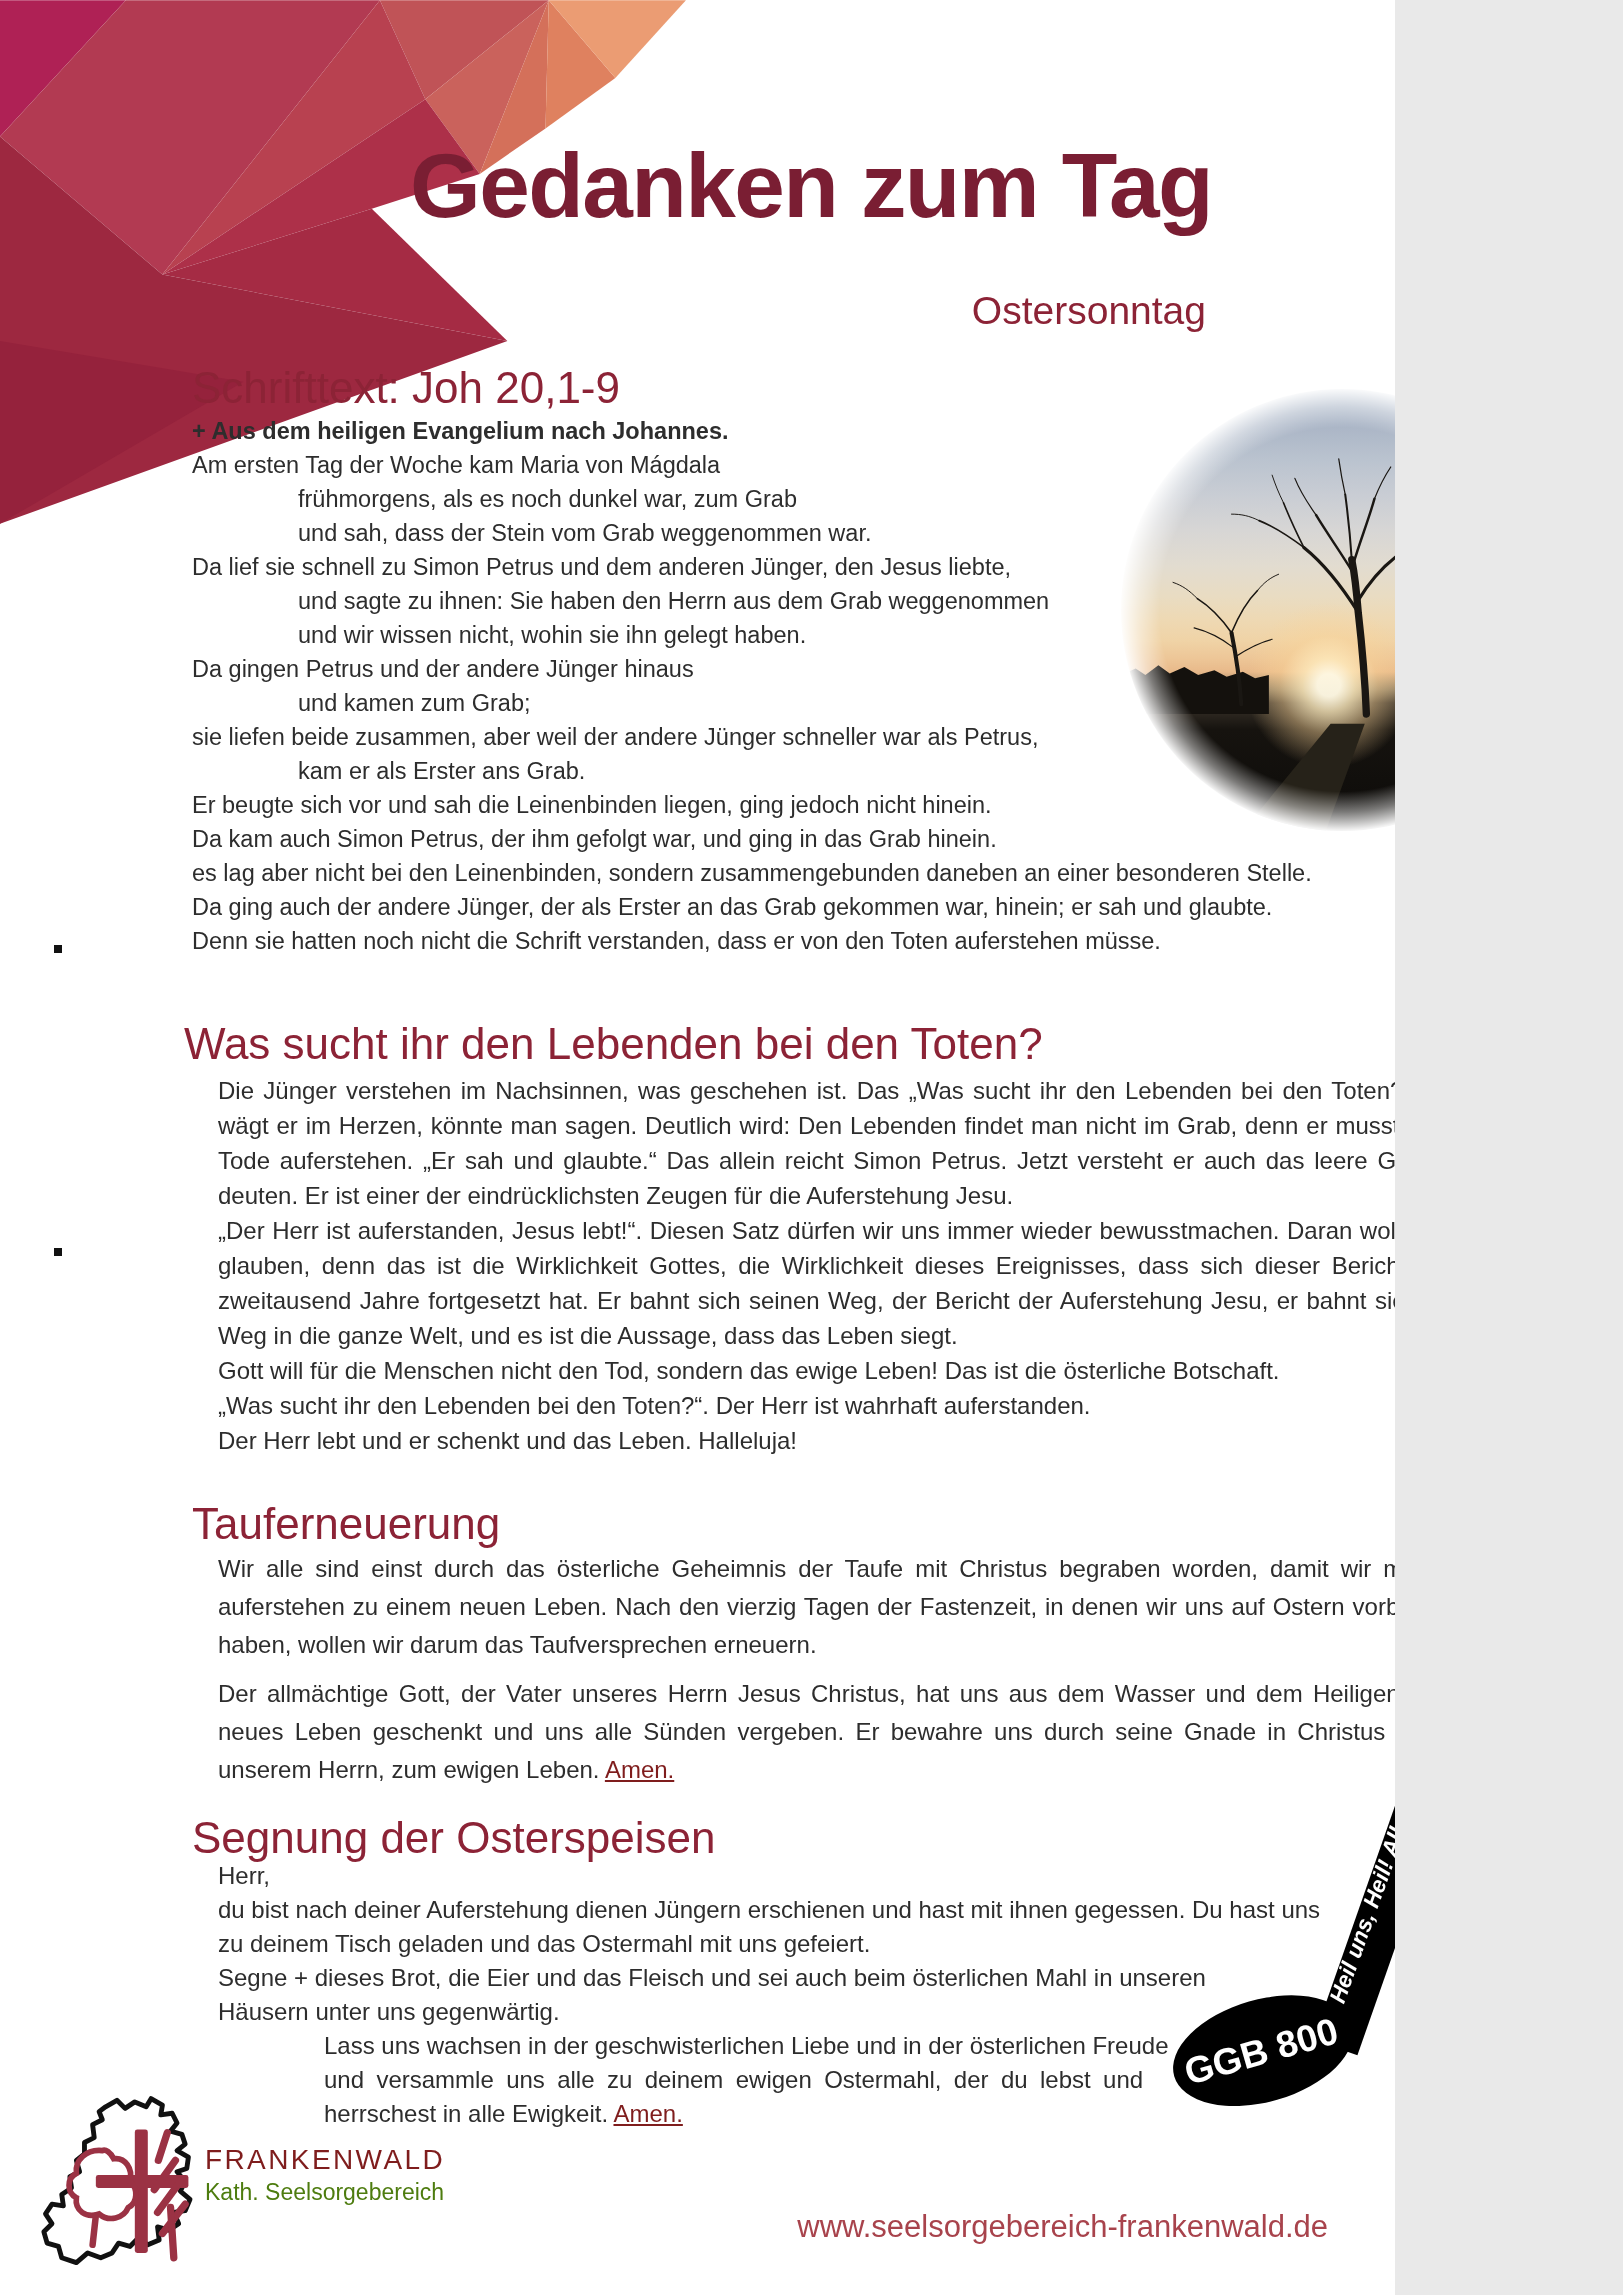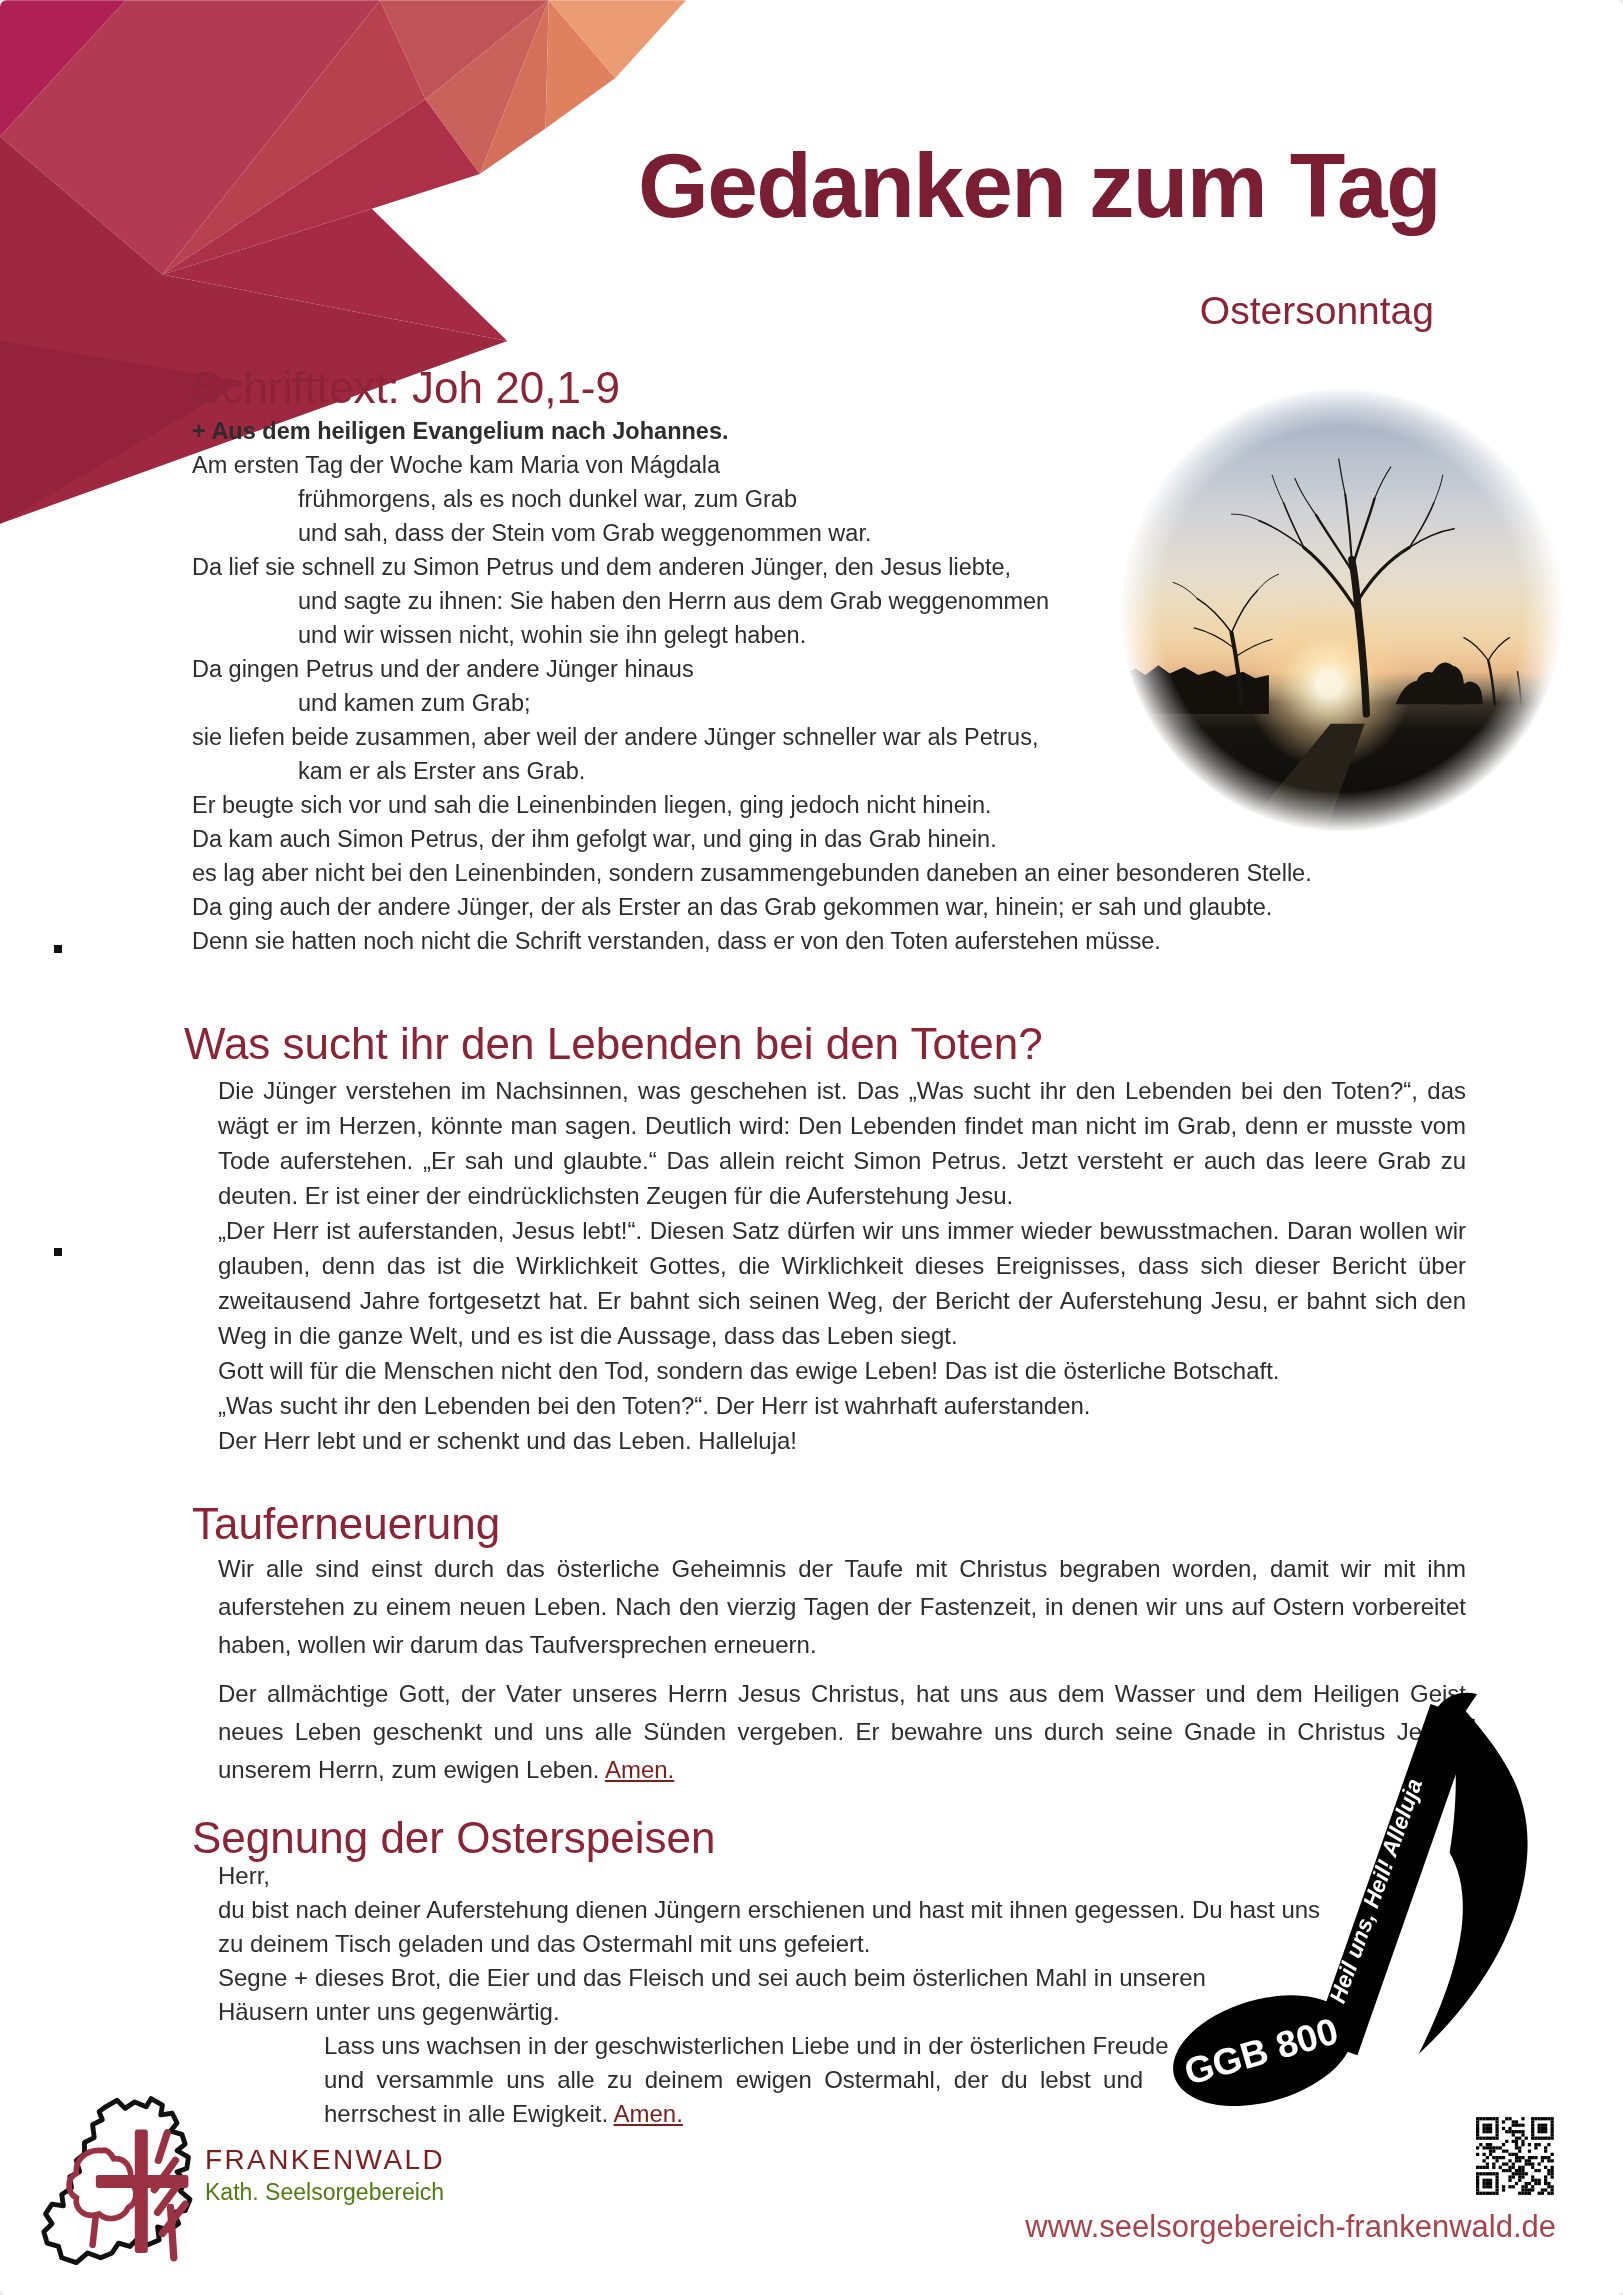--- a/index.html
+++ b/index.html
@@ -1,17 +1,17 @@
 <!DOCTYPE html>
 <html style="font-size:13px"><head>
 <meta charset="utf-8">
 <style>
   html,body{margin:0;padding:0;background:#e9e9e9;}
-  .page{position:relative;width:1623px;height:2295px;background:#ffffff;overflow:hidden;
-        font-family:"Liberation Sans",sans-serif;color:#2d2d2d;border-radius:7px;}
+  .page{position:relative;width:1395px;height:2295px;background:#ffffff;overflow:hidden;
+        font-family:"Liberation Sans",sans-serif;color:#2d2d2d;}
   .abs{position:absolute;}
   
   .doc-title{top:140px;right:183px;font-size:91px;font-weight:700;letter-spacing:-1.6px;
              color:#7a1e33;line-height:91px;white-space:nowrap;}
   .doc-subtitle{top:289px;right:189px;font-size:39px;color:#8c2336;white-space:nowrap;}
   
   .h2{font-size:44px;color:#8c2336;white-space:nowrap;}
   
   .verse{left:192px;top:414px;font-size:23.5px;line-height:34px;color:#2d2d2d;}
   .verse div{white-space:nowrap;}

